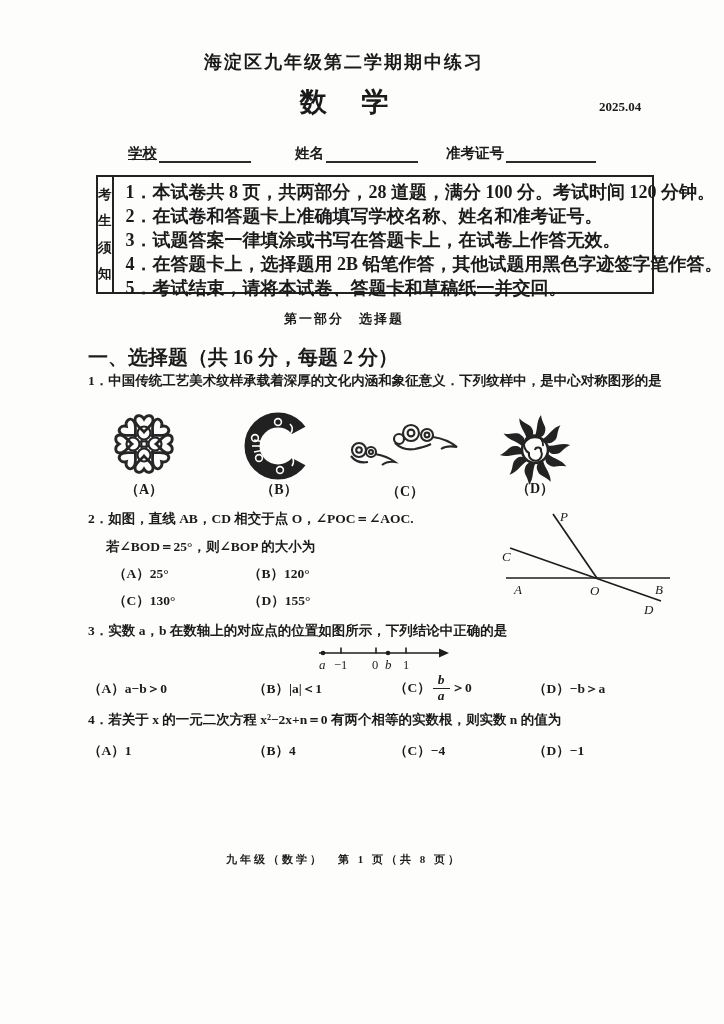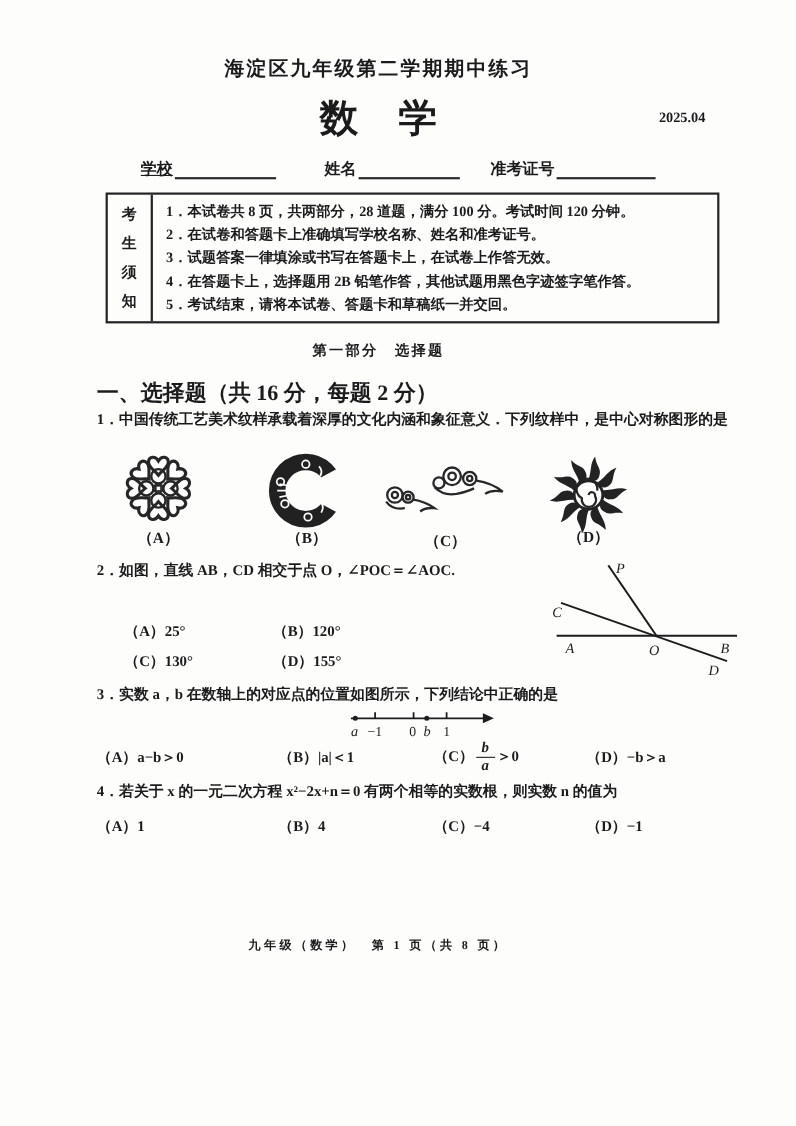--- a/index.html
+++ b/index.html
@@ -4,29 +4,29 @@
 <style>
   html,body{margin:0;padding:0;background:#e8e8e8;}
   .page{
     position:relative;width:724px;height:1024px;margin:0 auto;
     background:#fdfdfc;color:#1b1b1b;overflow:hidden;
     font-family:"Liberation Serif","DejaVu Serif",serif;
   }
   .abs{position:absolute;white-space:nowrap;}
   .center{left:0;width:688px;text-align:center;}
   .doc-title{top:50px;font-size:18px;font-weight:700;letter-spacing:2px;}
-  .subject{top:84px;font-size:35px;font-weight:700;letter-spacing:14px;text-indent:14px;}
+  .subject{top:84px;font-size:27px;font-weight:700;letter-spacing:14px;text-indent:14px;}
   .exam-date{top:99px;left:599px;font-size:13px;font-weight:700;}
   .field-group{top:144px;font-size:14.5px;font-weight:700;display:flex;align-items:flex-end;}
   .blank{display:inline-block;height:17px;border-bottom:2px solid #2b2b2b;margin-left:2px;}
   .notice{left:96px;top:175px;width:558px;height:119px;border:2px solid #222;display:flex;box-sizing:border-box;}
   .notice-side{width:39px;border-right:2px solid #222;display:flex;flex-direction:column;
     justify-content:space-evenly;align-items:center;font-size:13.5px;font-weight:700;}
   .notice-body{flex:1;display:flex;flex-direction:column;justify-content:space-evenly;padding:3px 6px 3px 12px;}
-  .notice-item{font-size:13px;font-weight:600;white-space:nowrap;}
+  .notice-item{font-size:18px;font-weight:600;white-space:nowrap;}
   .part-heading{top:310px;font-size:13px;font-weight:700;letter-spacing:2px;}
   .section-heading{top:344px;left:88px;font-size:20px;font-weight:700;}
   .stem{font-size:13.5px;font-weight:600;}
   .opt{font-size:13.5px;font-weight:600;}
   .pattern-label{font-size:14px;font-weight:700;width:54px;text-align:center;}
   .footer{top:852px;font-size:11px;font-weight:600;letter-spacing:3px;}
   svg text{font-family:"Liberation Serif","DejaVu Serif",serif;fill:#1b1b1b;}
   .svg-var{font-style:italic;font-size:13px;}
   .svg-num{font-size:12.5px;}
   .frac{display:inline-block;vertical-align:-0.62em;text-align:center;font-style:italic;margin:0 2px;}
@@ -200,20 +200,21 @@
       </g>
     </svg>
   </div>
 
   <div class="abs pattern-label" style="left:117px;top:481px;">（A）</div>
   <div class="abs pattern-label" style="left:252px;top:481px;">（B）</div>
   <div class="abs pattern-label" style="left:378px;top:483px;">（C）</div>
   <div class="abs pattern-label" style="left:508px;top:480px;">（D）</div>
 
   <div class="abs stem" style="left:88px;top:510px;">2．如图，直线 AB，CD 相交于点 O，∠POC＝∠AOC.</div>
+  <div class="abs stem" style="left:106px;top:538px;">若∠BOD＝25°，则∠BOP 的大小为</div>
   <div class="abs opt" style="left:113px;top:565px;">（A）25°</div>
   <div class="abs opt" style="left:248px;top:565px;">（B）120°</div>
   <div class="abs opt" style="left:113px;top:592px;">（C）130°</div>
   <div class="abs opt" style="left:248px;top:592px;">（D）155°</div>
 
   <div class="abs" style="left:498px;top:506px;">
     <svg width="180" height="112" viewBox="0 0 180 112">
       <g stroke="#1d1d1d" stroke-width="1.7">
         <line x1="8" y1="72" x2="172" y2="72"></line>
         <line x1="12" y1="42" x2="163" y2="95"></line>

